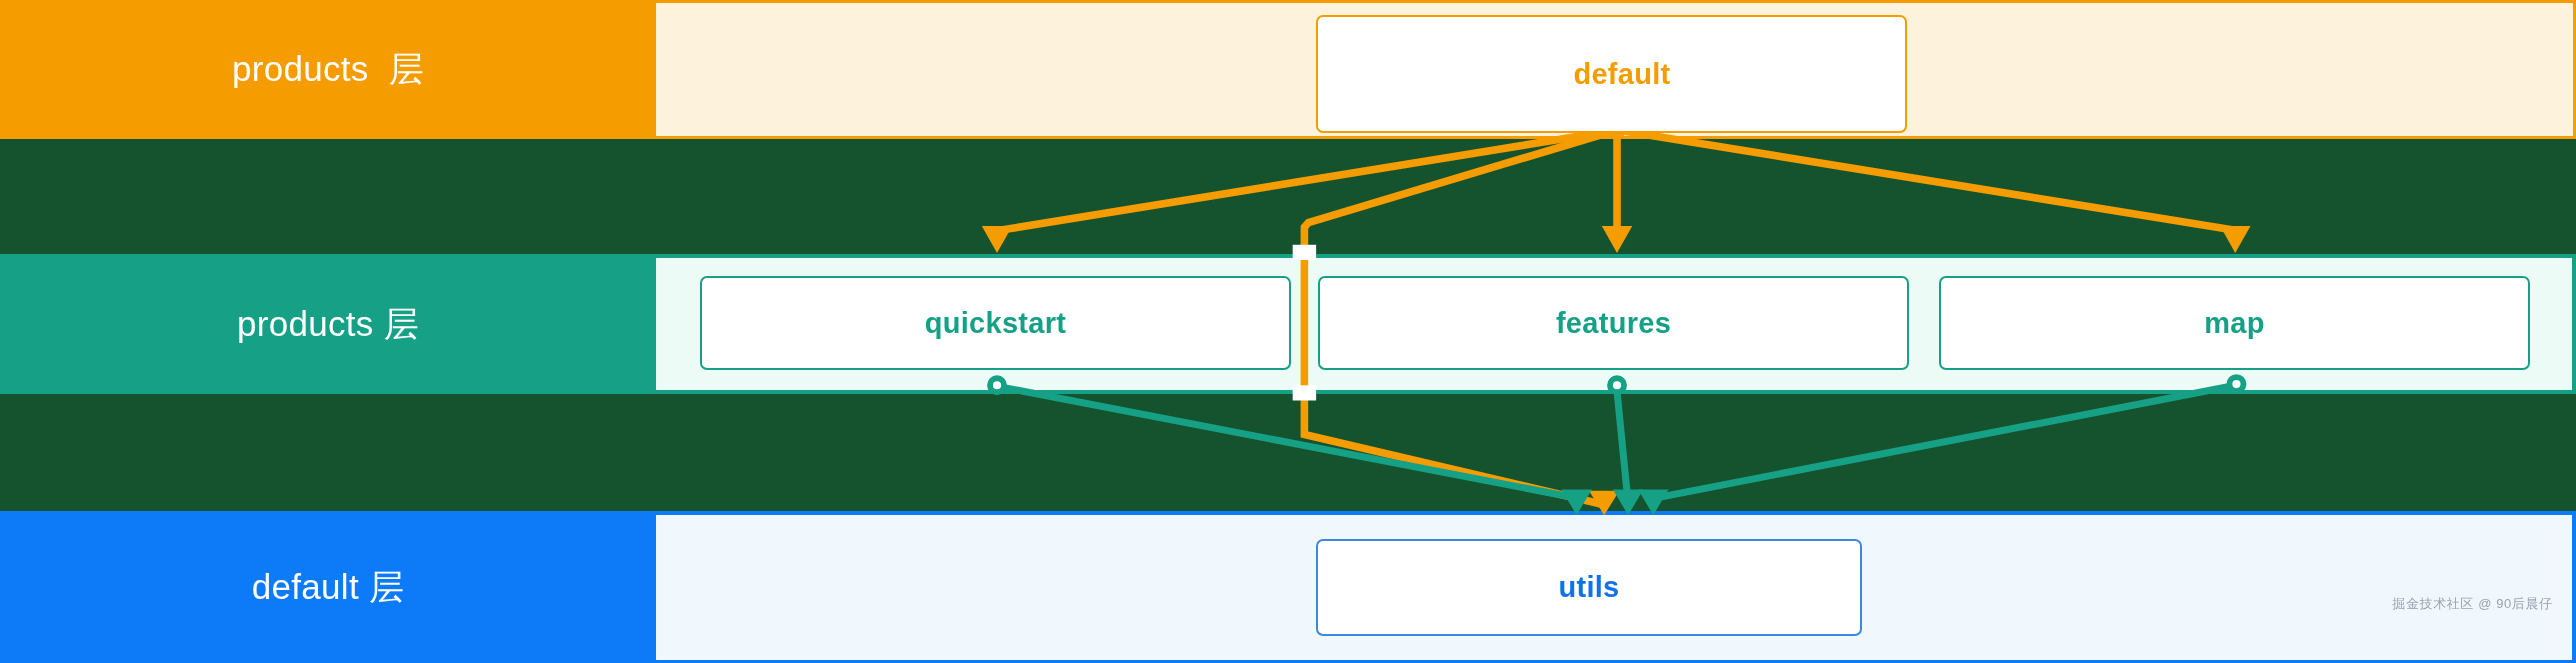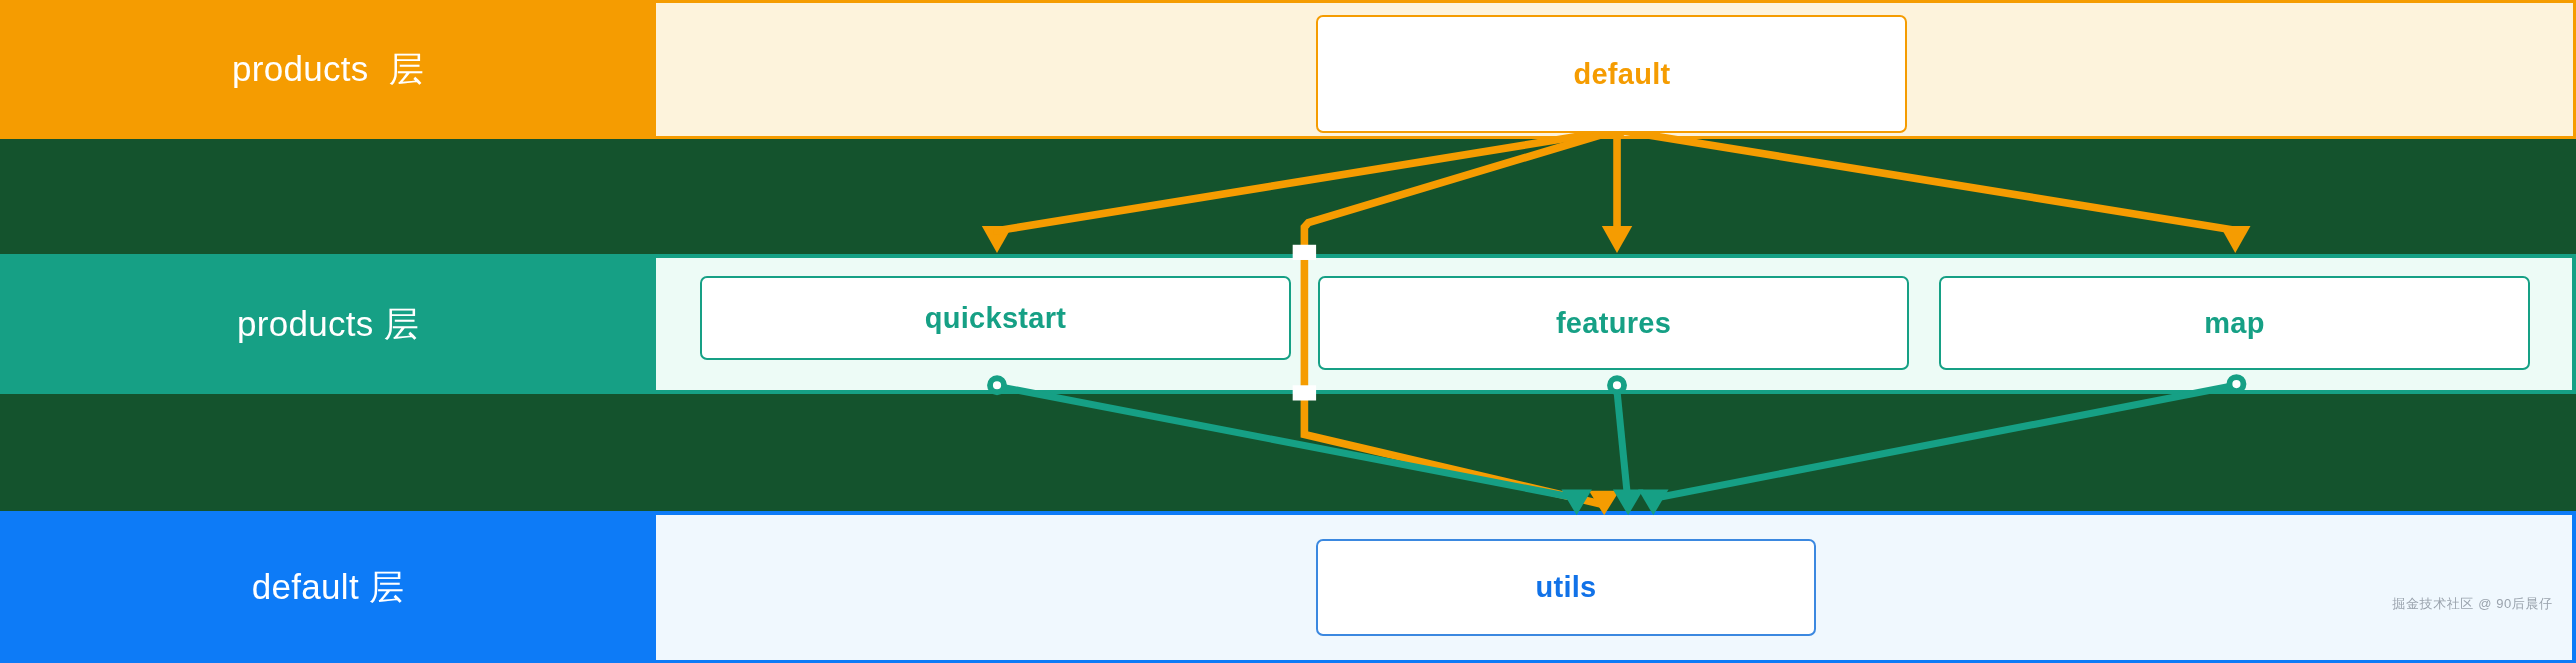--- a/index.html
+++ b/index.html
@@ -35,24 +35,24 @@
     position:absolute;background:#ffffff;border-radius:7px;
     display:flex;align-items:center;justify-content:center;
     font-size:29px;font-weight:bold;letter-spacing:0.3px;
     box-sizing:border-box;
   }
   .node.orange{border:2.3px solid #f59c01;color:#f59c01;}
   .node.teal  {border:2.9px solid #16a085;color:#16a085;}
   .node.blue  {border:2.9px solid #3b88e0;color:#1172e8;}
 
   #node-default  {left:1316px;top:15px; width:591px;height:118px;padding-left:21px;}
-  #node-quickstart{left:700px;top:23px; width:591px;height:84px;}
+  #node-quickstart{left:700px;top:23px; width:591px;height:94px;}
   #node-learning  {left:1318px;top:23px; width:591px;height:94px;}
   #node-map       {left:1939px;top:23px; width:591px;height:94px;}
-  #node-utils     {left:1316px;top:28px; width:500px;height:97px;}
+  #node-utils     {left:1316px;top:28px; width:546px;height:97px;}
 
   
   #wires{position:absolute;left:0;top:0;width:2576px;height:664px;pointer-events:none;}
 
   
   #watermark{
     position:absolute;right:23.4px;top:595px;
     color:#9aa3ad;font-size:13px;letter-spacing:0.6px;white-space:nowrap;
   }
 </style>

